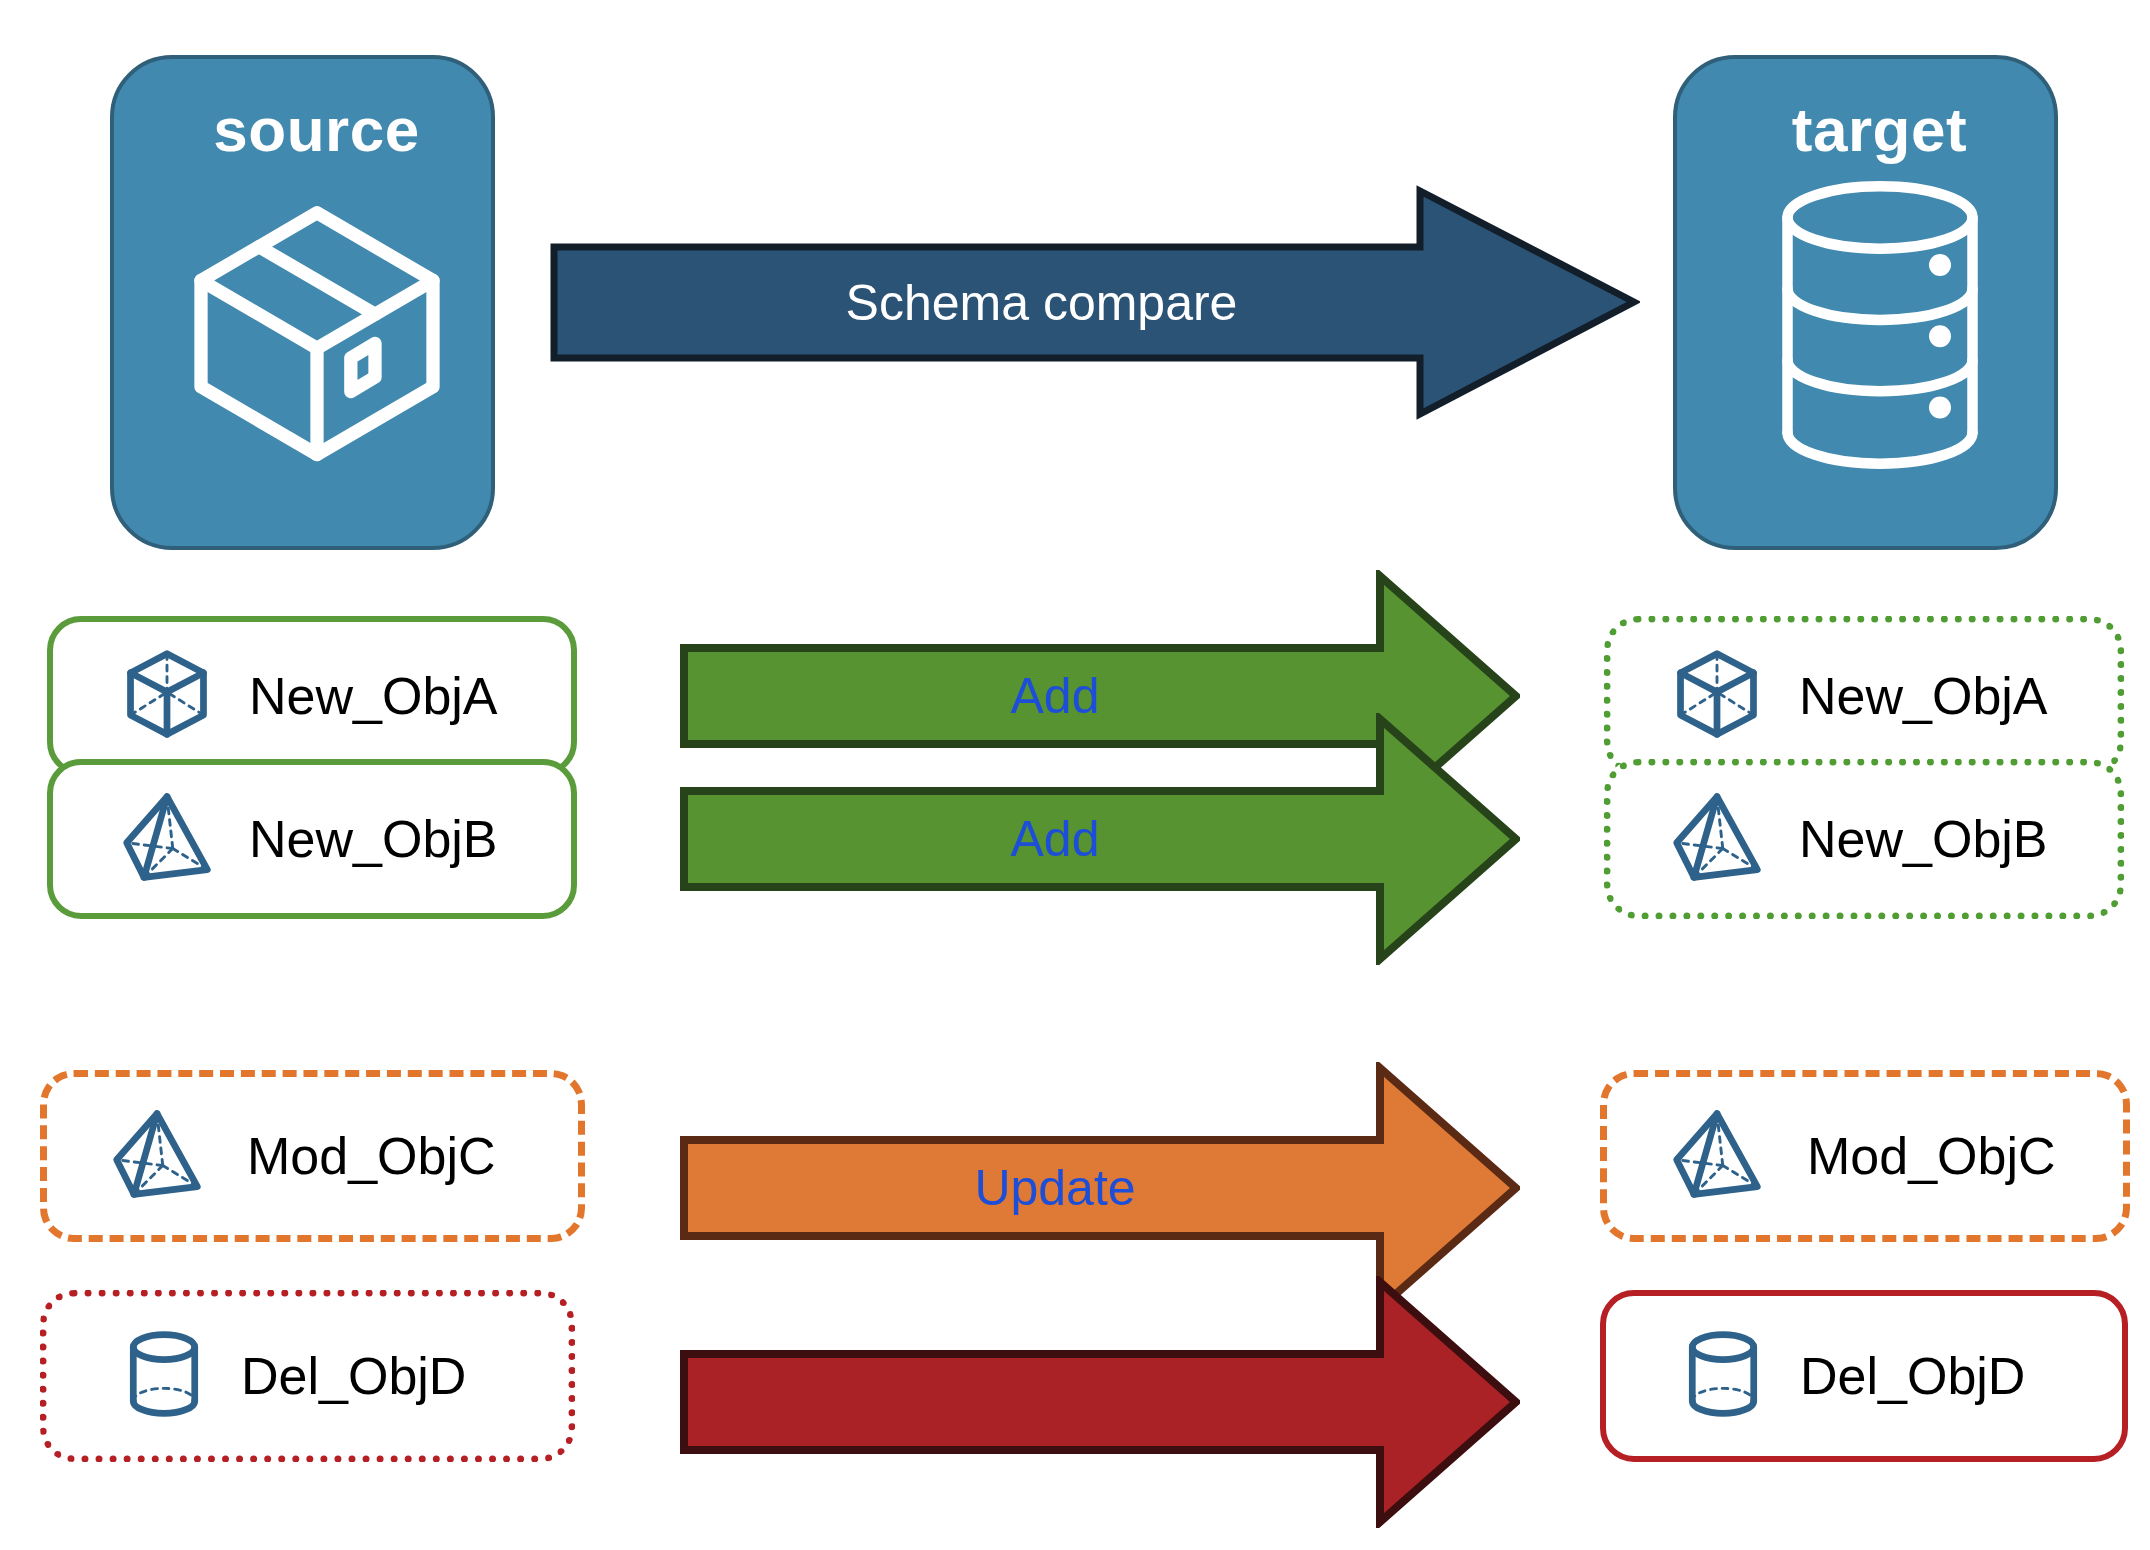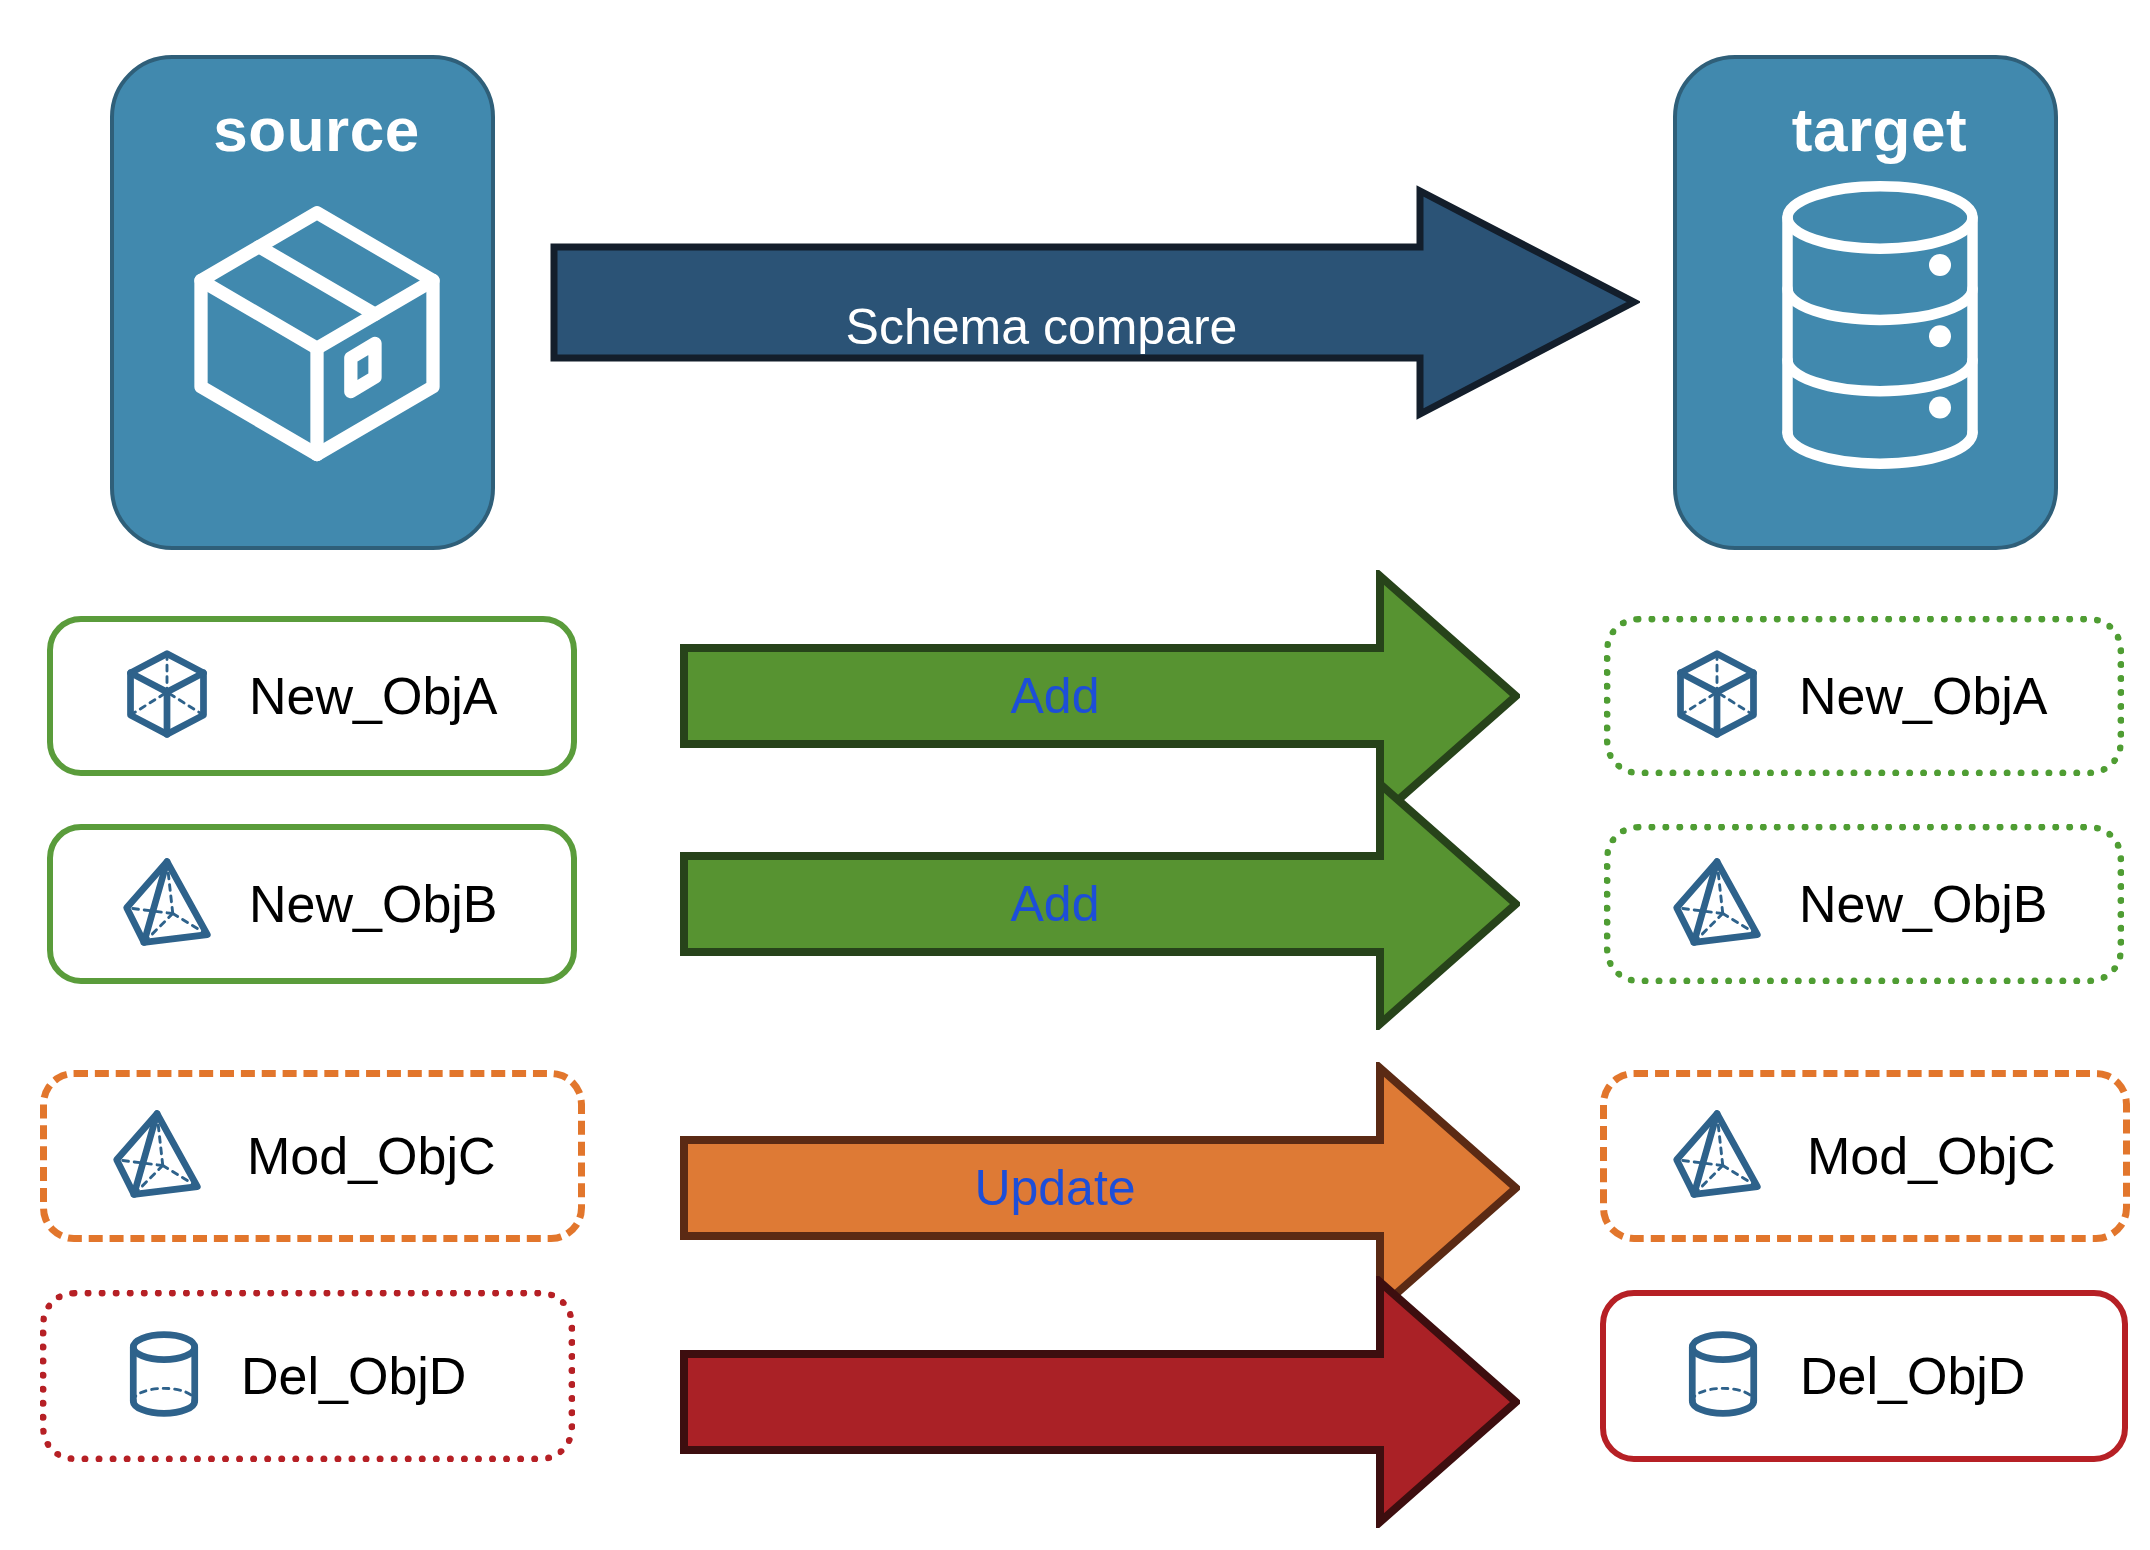--- a/index.html
+++ b/index.html
@@ -52,21 +52,20 @@
   .compare-arrow-label {
     position: absolute;
     font-size: 50px;
     color: #ffffff;
     left: 0; right: 12px;
     text-align: center;
     top: 50%;
     transform: translateY(-50%);
     padding-right: 95px;
     user-select: none;
-    margin-top: 24px;
   }
 
   
   .row {
     position: absolute;
     left: 0;
     width: 2150px;
   }
   .obj-card {
     position: absolute;
@@ -203,21 +202,21 @@
           <g fill="none" stroke="#2E628B" stroke-width="3" stroke-dasharray="6 6" stroke-linecap="round">
             <path d="M50 8 L50 48"></path>
             <path d="M12 72 L50 48 L88 72"></path>
           </g>
         </svg>
       </span>
       <span class="obj-label">New_ObjA</span>
     </div>
   </div>
 
-  <div class="row" style="top:824px; height:160px;">
+  <div class="row" style="top:759px; height:160px;">
 
     <div class="obj-card card-left border-solid-green" style="top:0; height:160px;">
       <span class="shape-icon">
         <svg width="96" height="96" viewBox="0 0 100 100">
           <g fill="none" stroke="#2E628B" stroke-width="7" stroke-linejoin="round" stroke-linecap="round">
             <path d="M50 8 L92 84 L26 92 L8 56 Z"></path>
             <path d="M50 8 L26 92"></path>
           </g>
           <g fill="none" stroke="#2E628B" stroke-width="3" stroke-dasharray="6 6" stroke-linecap="round">
             <path d="M50 8 L56 62"></path>

